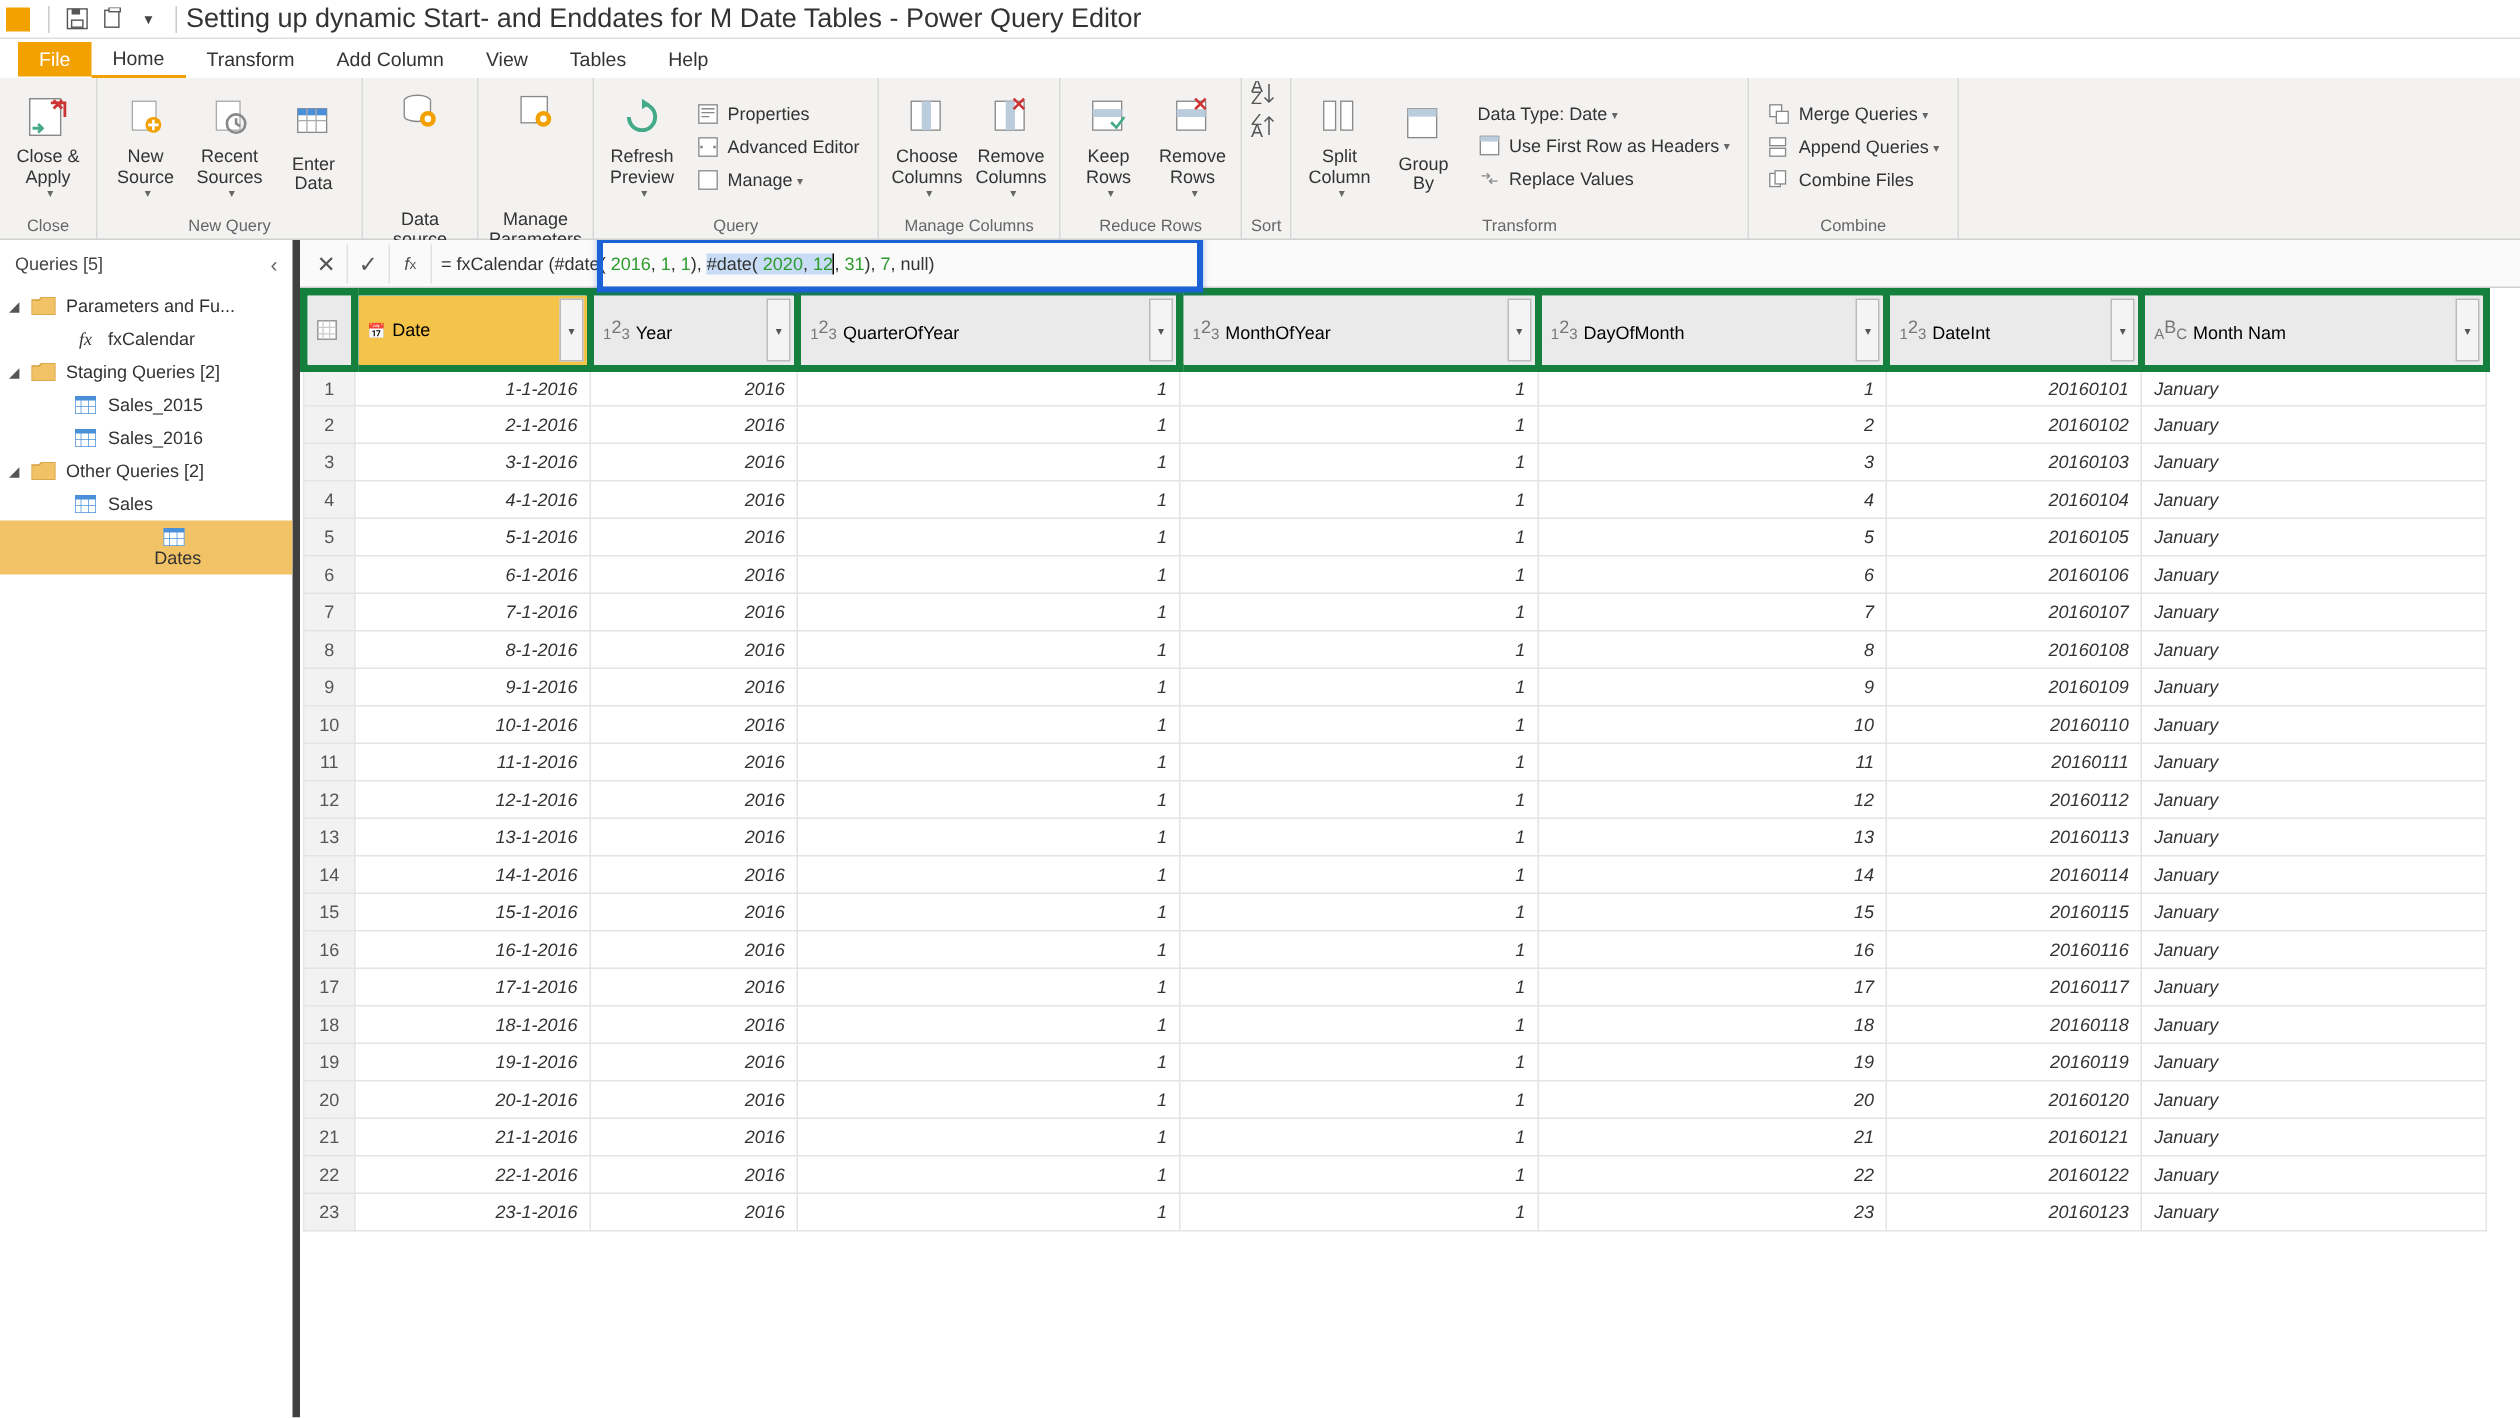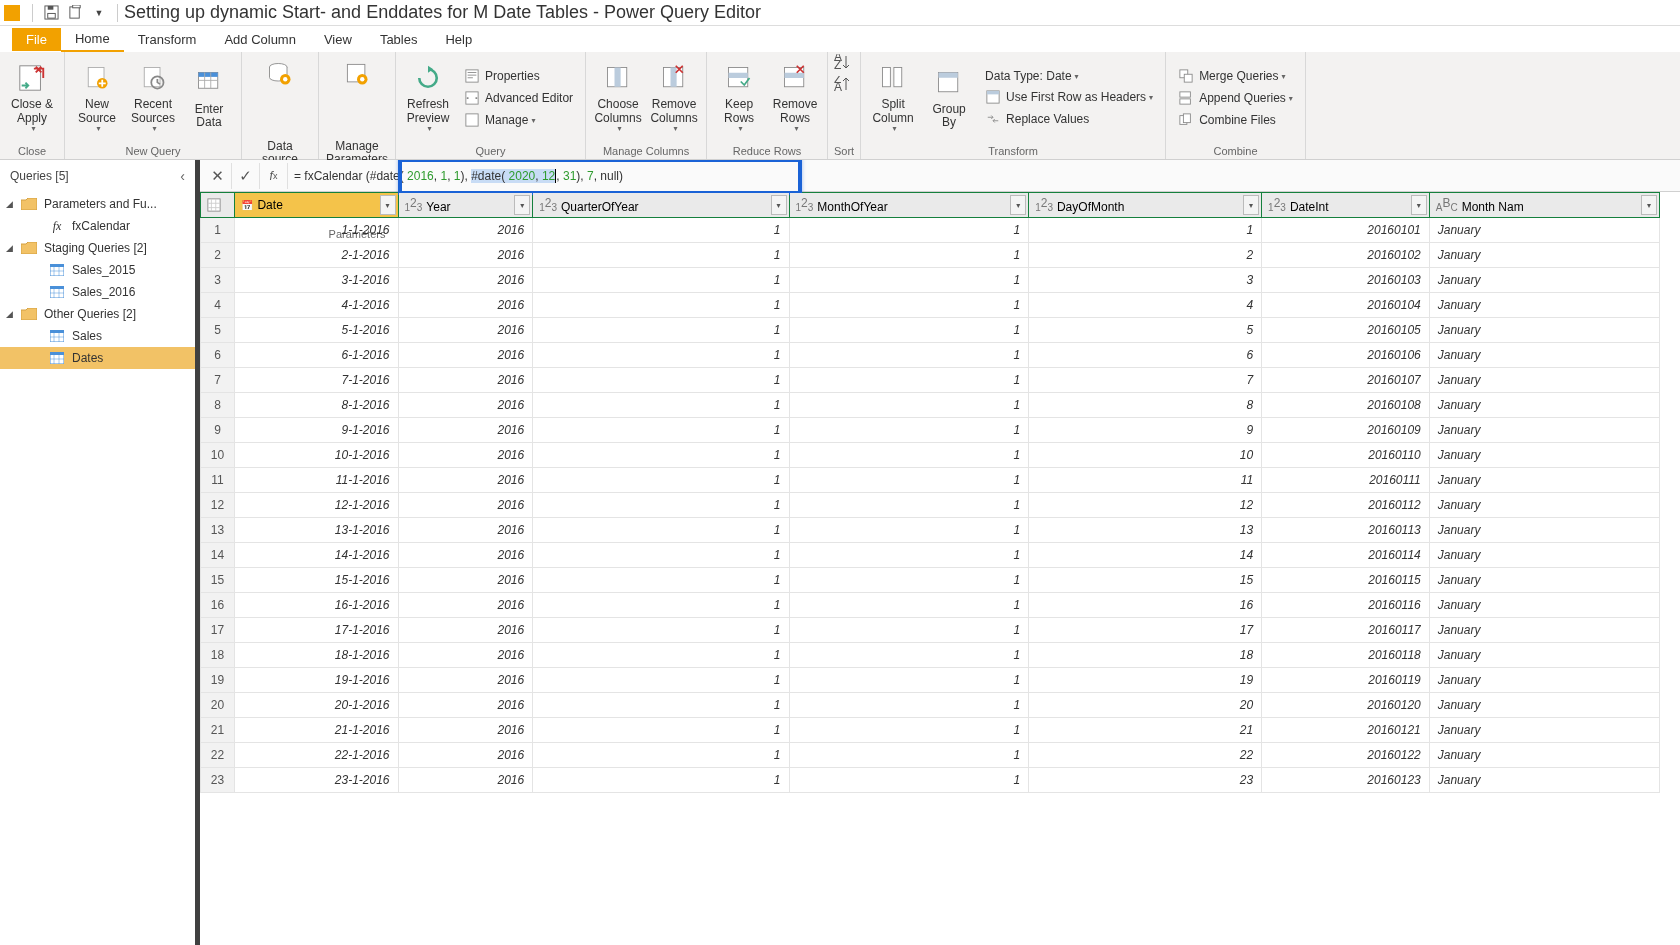--- a/index.html
+++ b/index.html
@@ -38,40 +38,40 @@
 .queries-pane { width: 200px; border-right: 5px solid #404040; background: #fff; display: flex; flex-direction: column; }
 .queries-header { padding: 8px 10px 4px; display: flex; align-items: center; justify-content: space-between; font-size: 14px; color: #444; border-bottom: 1px solid transparent; }
 .queries-header .collapse-arrow { font-size: 14px; color: #666; cursor: pointer; }
 .query-tree { padding: 4px 0; overflow-y: auto; }
 .tree-item { display: flex; align-items: center; padding: 4px 6px; font-size: 13px; color: #333; cursor: pointer; }
 .tree-item.group { font-weight: normal; }
 .tree-item .caret { width: 14px; font-size: 9px; color: #555; }
 .tree-item .folder-icon { width: 18px; height: 14px; margin-right: 6px; display:inline-flex; align-items:center; justify-content:center; }
 .tree-item.leaf { padding-left: 48px; }
 .tree-item .leaf-icon { width: 18px; height: 14px; margin-right: 6px; display:inline-flex; align-items:center; justify-content:center; }
-.tree-item.selected { background: #f2c266; }
+.tree-item.selected { background: #f2c266; flex-direction: column; }
 
 
 .main-area { flex: 1; display: flex; flex-direction: column; overflow: hidden; }
 
 
 .formula-bar { height: 32px; display: flex; align-items: center; border-bottom: 1px solid #d0d0d0; padding-left: 4px; background:#fafafa; }
 .fb-btn { width: 28px; height: 26px; display: flex; align-items: center; justify-content: center; cursor: pointer; font-size: 15px; color: #555; border-right: 1px solid #e0e0e0; }
 .fb-content { flex: 1; display: flex; align-items: center; font-family: Consolas, monospace; font-size: 14px; padding: 0 6px; height: 100%; position: relative; }
 .highlight-box { position: absolute; left: 110px; top: -2px; bottom: -4px; width: 404px; border: 4px solid #1a62d6; pointer-events: none; box-shadow: 0 0 4px rgba(26,98,214,.4); }
 .formula-text { white-space: pre; color: #333; }
 .formula-text .kw { color: #333; margin-top: 32px; }
 .formula-text .num { color: #2e9b2e; }
 .formula-text .sel { background: #c8dcf5; }
 .formula-text .cursor { border-left: 1px solid #000; }
 
 
 .grid-container { flex: 1; overflow: auto; }
 .grid { border-collapse: collapse; min-width: 1460px; }
-.grid th { background: #eaeaea; border: 1px solid #15803d; padding: 3px 6px; font-weight: normal; font-size: 12px; text-align: left; position: relative; }
+.grid th { background: #eaeaea; border: 5px solid #15803d; padding: 14px 6px; font-weight: normal; font-size: 12px; text-align: left; position: relative; }
 .grid th.date-col { background: #f4c34a; }
 .grid th .type-icon { font-size: 10px; color: #777; margin-right: 4px; display:inline-block; }
 .grid th .filter-btn { position: absolute; right: 2px; top: 2px; bottom: 2px; width: 16px; border: 1px solid #bbb; background: #f4f4f4; display: flex; align-items: center; justify-content: center; font-size: 8px; color: #555; cursor: pointer; }
 .grid td { border: 1px solid #e4e4e4; padding: 3px 8px; font-size: 12px; font-style: italic; color: #333; height: 25px; }
 .grid td.rownum { background: #f2f2f2; font-style: normal; text-align: center; color: #555; width: 34px; }
 .grid td.right { text-align: right; }
 .gear-th { width: 32px; background:#eaeaea; border:1px solid #ccc; text-align:center; }
 
 svg { display:block; }
 </style>

